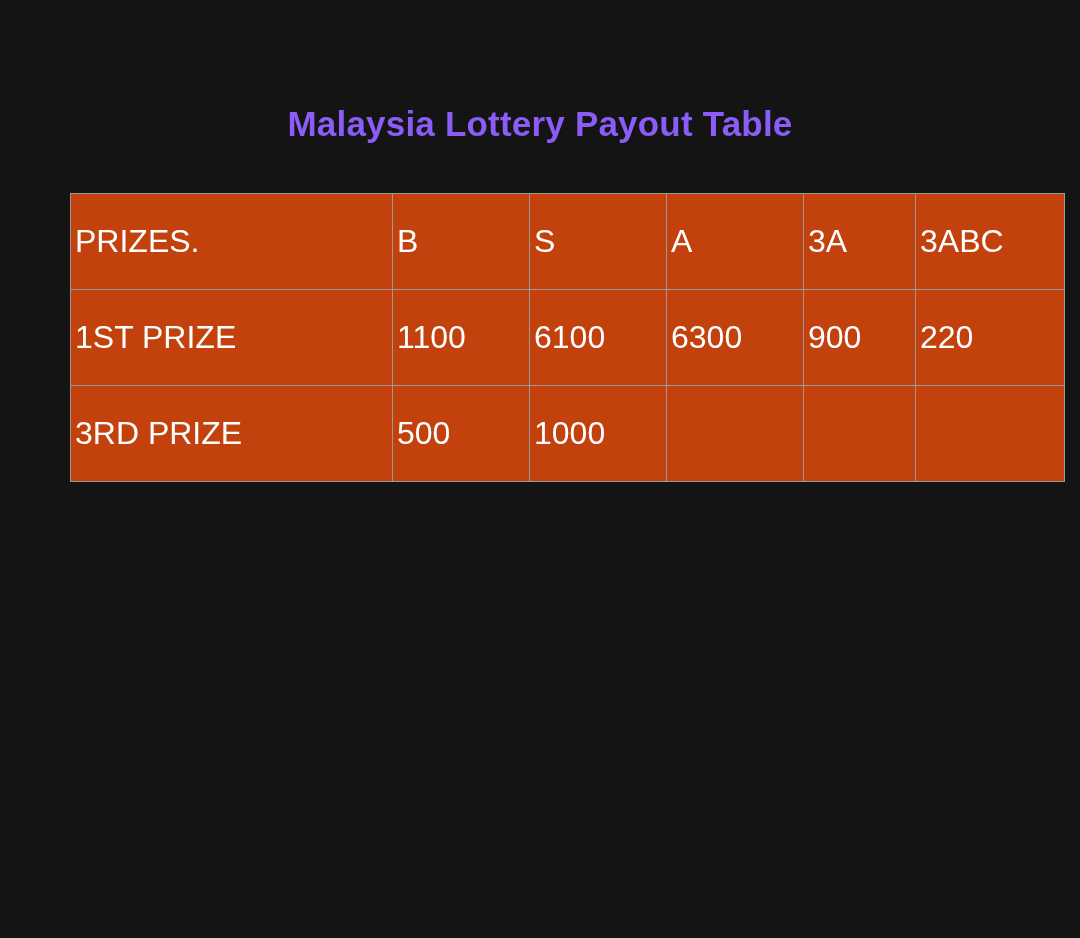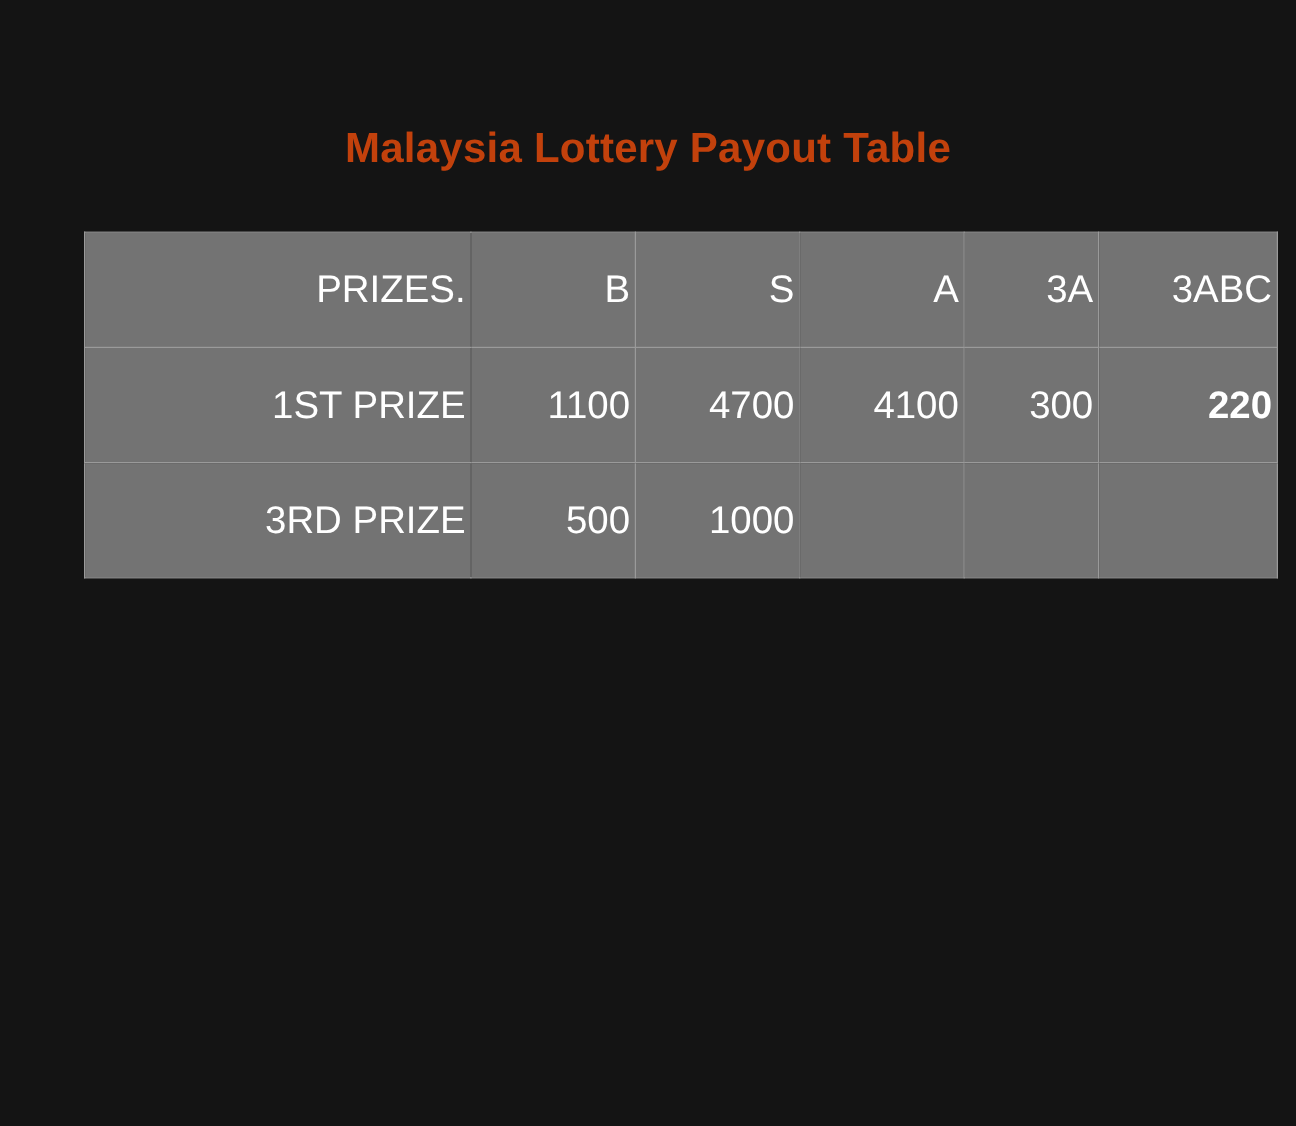--- a/index.html
+++ b/index.html
@@ -18,21 +18,21 @@
     height: 938px;
     position: relative;
     background: #141414;
   }
   .title {
     position: absolute;
     top: 103px;
     left: 0;
     width: 1080px;
     text-align: center;
-    color: #c2410c;
+    color: #8b5cf6;
     font-size: 35px;
     font-weight: bold;
     letter-spacing: 0.2px;
     line-height: 1.2;
   }
   .table-wrap {
     position: absolute;
     top: 193px;
     left: 70px;
     width: 940px;
@@ -42,34 +42,34 @@
     table-layout: fixed;
     width: 940px;
     background: #141414;
   }
   table.payout th,
   table.payout td {
     border: 1px solid #9a9a9a;
     color: #ffffff;
     font-size: 32px;
     font-weight: normal;
-    text-align: right;
+    text-align: left;
     vertical-align: middle;
     height: 95px;
     padding: 0 4px;
-    background: #737373;
+    background: #c2410c;
     white-space: nowrap;
     overflow: hidden;
   }
   table.payout .col-label { width: 313px; }
   table.payout .col-b     { width: 128px; }
   table.payout .col-s     { width: 128px; }
   table.payout .col-a     { width: 128px; }
   table.payout .col-3a    { width: 103px; }
-  table.payout .col-3abc  { width: 140px; font-weight: bold; }
+  table.payout .col-3abc  { width: 140px; }
   table.payout tr.header-row th {
     font-weight: normal;
   }
 </style>
 </head>
 <body>
 
 <div class="page">
 
   <div class="title">Malaysia Lottery Payout Table</div>
@@ -83,23 +83,23 @@
           <th class="col-s">S</th>
           <th class="col-a">A</th>
           <th class="col-3a">3A</th>
           <th class="col-3abc">3ABC</th>
         </tr>
       </thead>
       <tbody>
         <tr>
           <td class="col-label">1ST PRIZE</td>
           <td class="col-b">1100</td>
-          <td class="col-s">4700</td>
-          <td class="col-a">4100</td>
-          <td class="col-3a">300</td>
+          <td class="col-s">6100</td>
+          <td class="col-a">6300</td>
+          <td class="col-3a">900</td>
           <td class="col-3abc">220</td>
         </tr>
         <tr>
           <td class="col-label">3RD PRIZE</td>
           <td class="col-b">500</td>
           <td class="col-s">1000</td>
           <td class="col-a"></td>
           <td class="col-3a"></td>
           <td class="col-3abc"></td>
         </tr>

